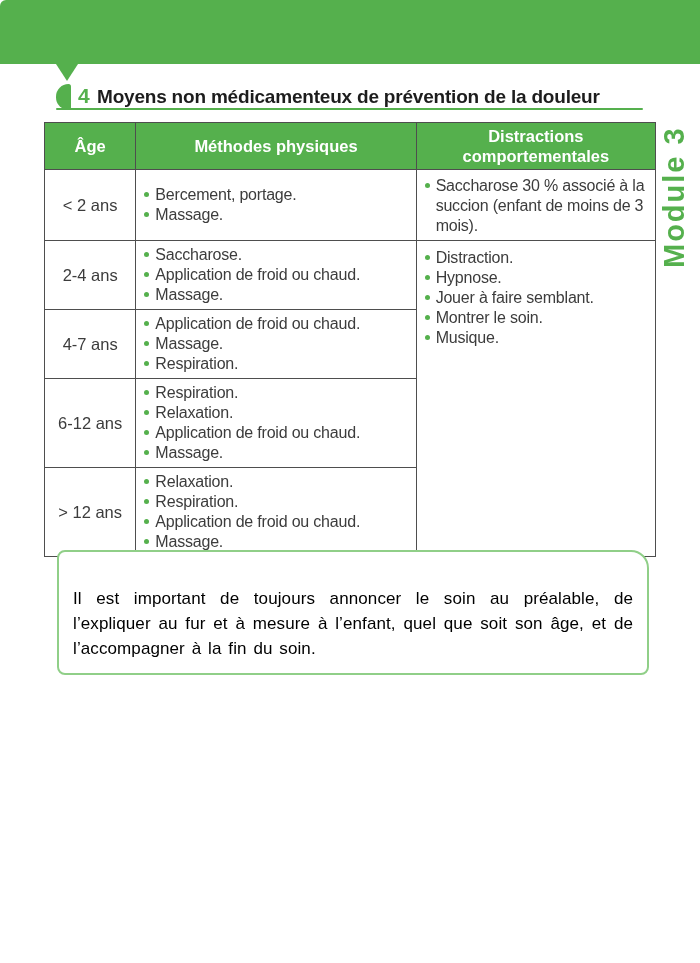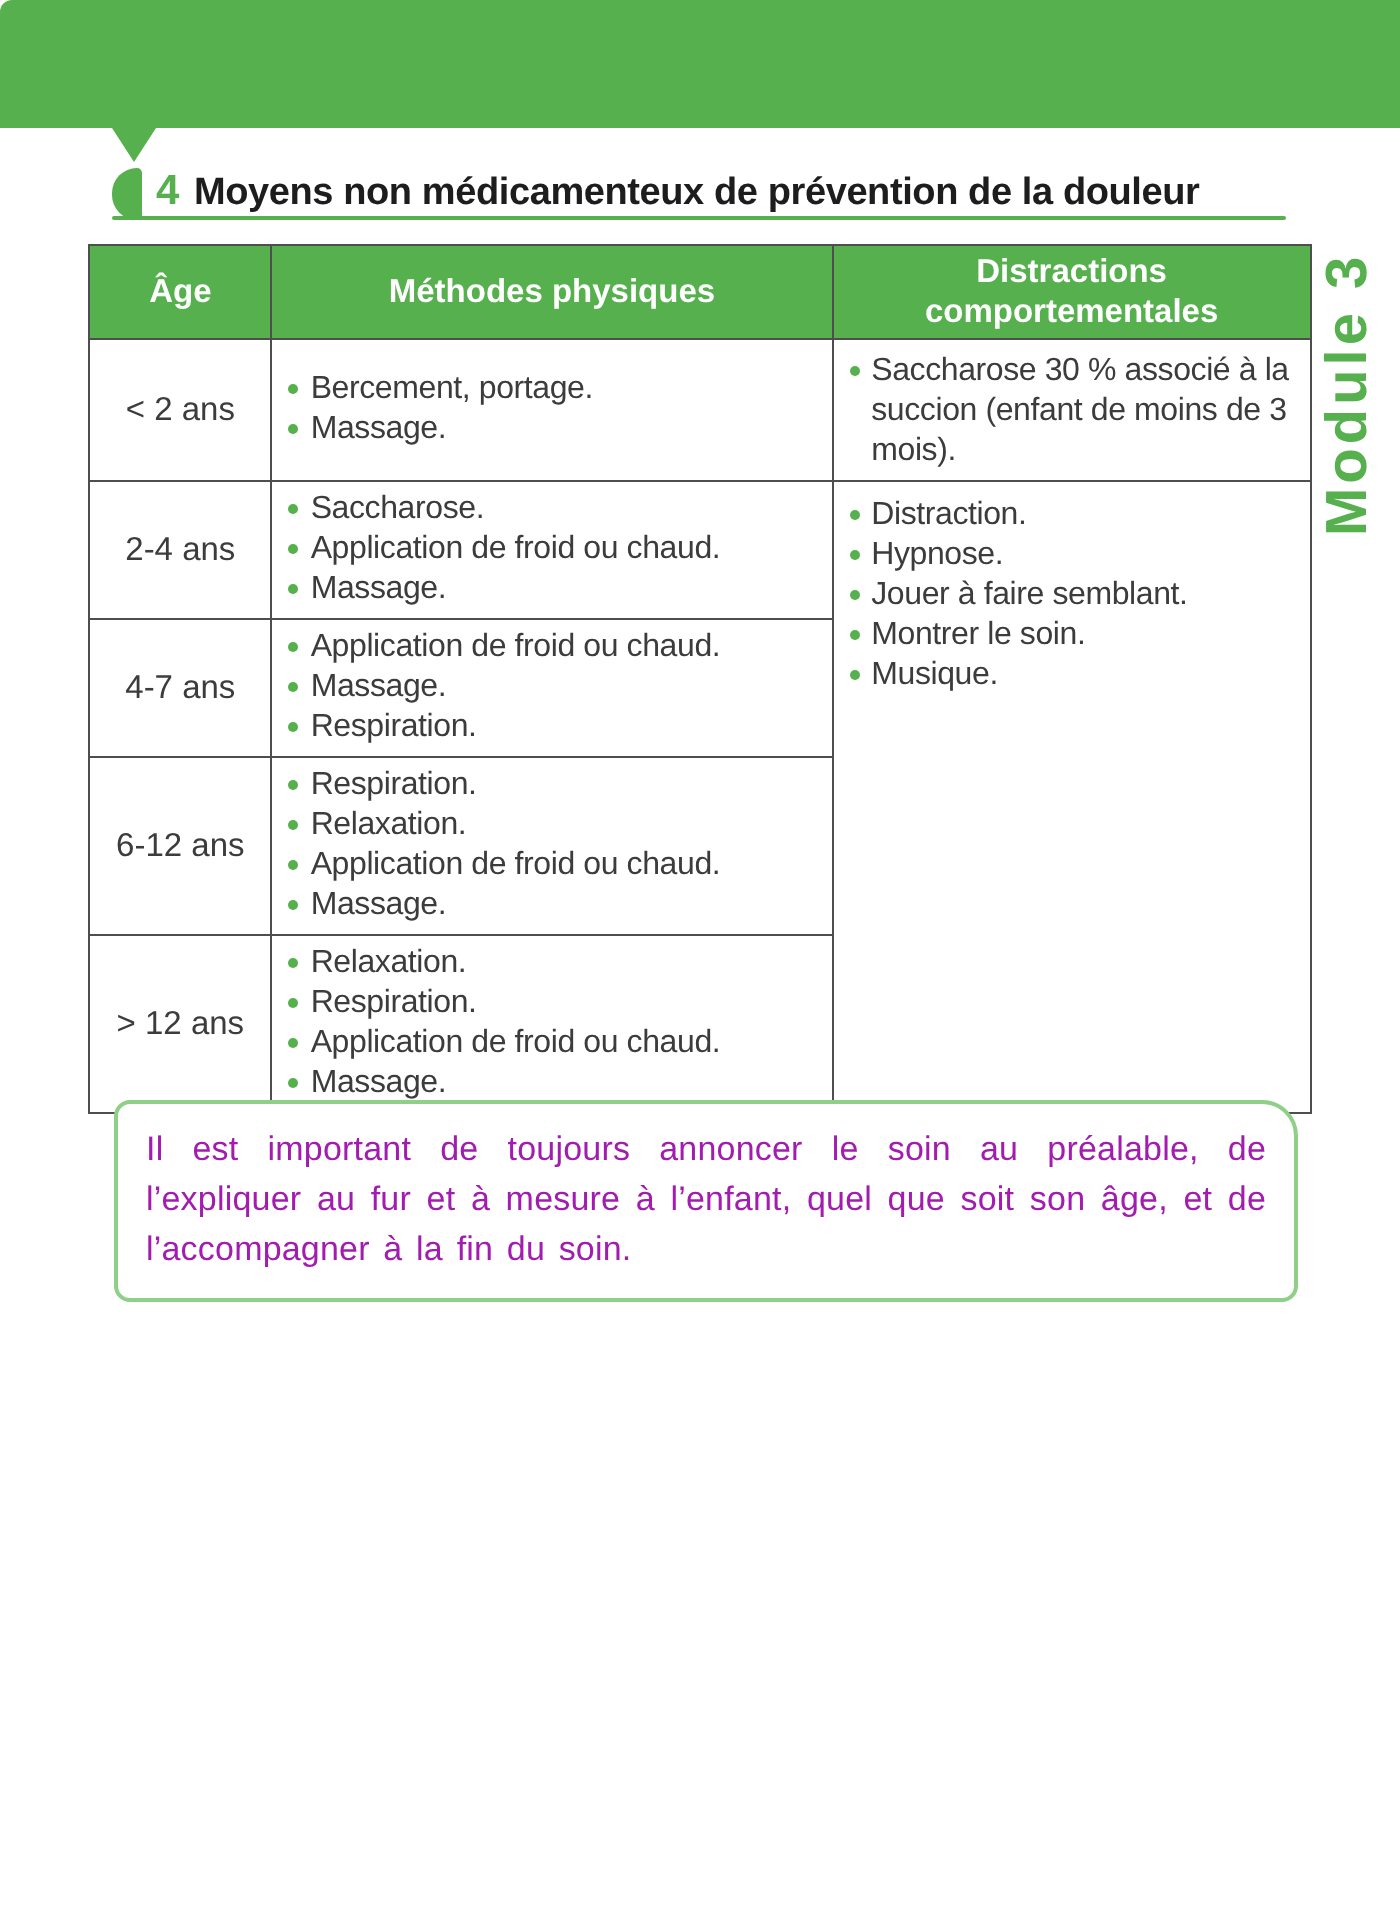--- a/index.html
+++ b/index.html
@@ -95,22 +95,22 @@
   td.merged-cell { vertical-align:top; padding-top:7px;margin-top:12px; }
   
   .note-box {
     position:absolute; left:57px; top:550px; width:592px;
     border:2px solid #90cf88;
     border-radius:8px 18px 8px 8px;
     padding:10px 14px 12px 14px;
     background:#ffffff;
   }
   .note-text {
-    font-size:17px; line-height:25px; color:#a21caf;
-    text-align:justify; letter-spacing:0.1px; word-spacing:2px;
+    font-size:17px; line-height:25px; color:#000000;
+    text-align:justify; letter-spacing:0.1px; word-spacing:2px;margin-top:24px;
   }
 </style>
 </head>
 <body>
 
 <header class="banner">
 </header>
 <div class="banner-pointer"></div>
 
 <div class="module-tab">Module 3</div>

